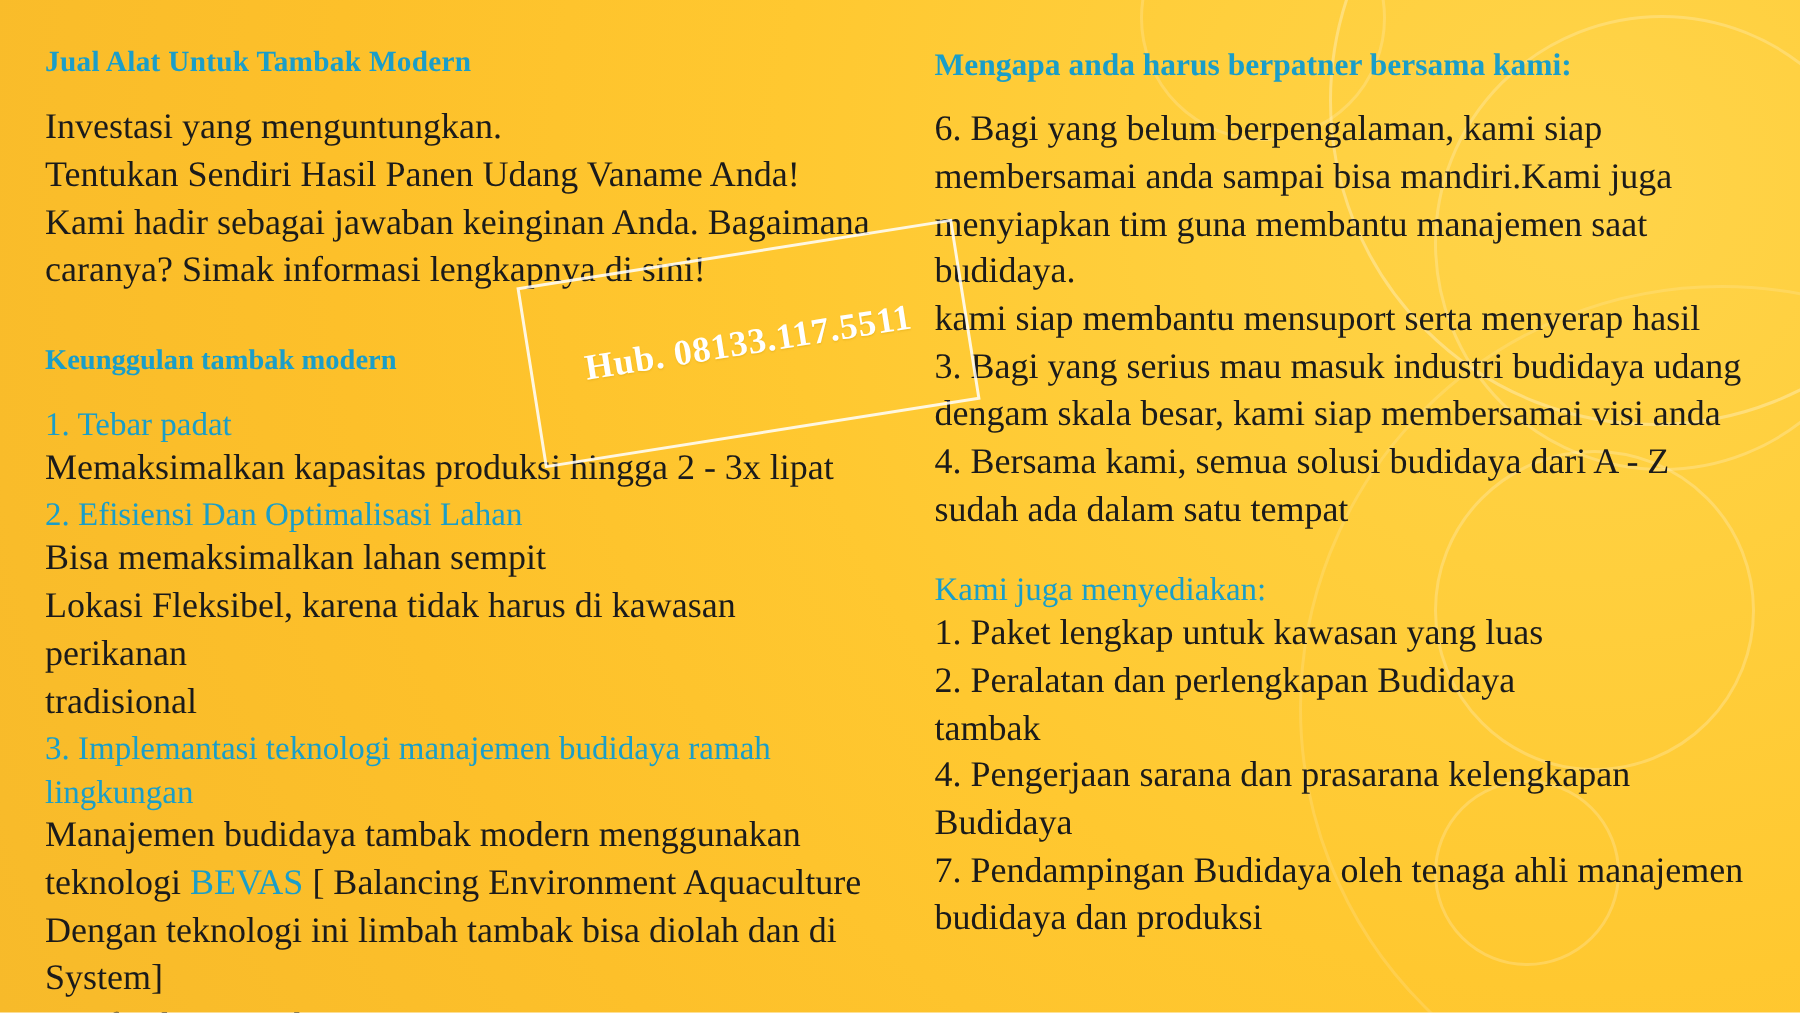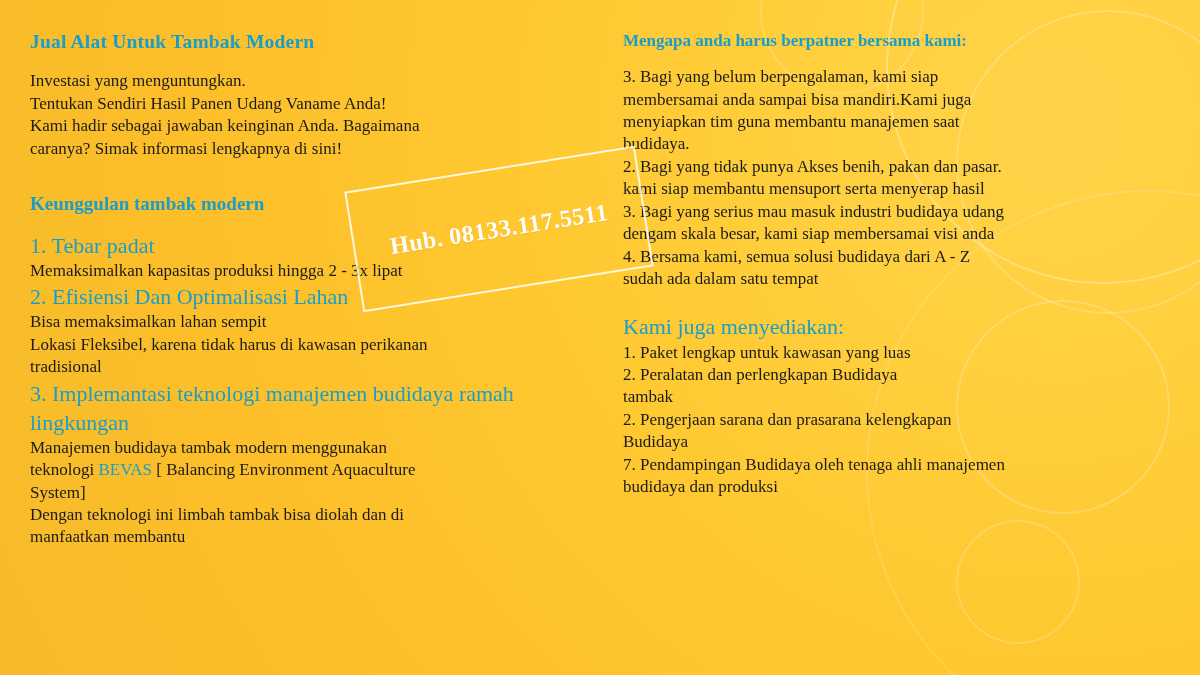--- a/index.html
+++ b/index.html
@@ -58,33 +58,33 @@
   }
   .subheading {
     color: #1a9ec9;
     font-size: 19px;
     font-weight: bold;
     line-height: 1.3;
     margin: 0 0 14px 0;
   }
   .accent-head {
     color: #1a9ec9;
-    font-size: 17px;
+    font-size: 21px;
     line-height: 1.3;
     margin: 0 0 14px 0;
   }
   .accent-line {
     color: #1a9ec9;
     font-size: 22px;
     line-height: 1.32;
     margin: 0;
   }
   .body-line {
     color: #1b1b1b;
-    font-size: 17px;
+    font-size: 24px;
     line-height: 1.32;
     margin: 0;
   }
   .para {
     margin: 0 0 18px 0;
   }
   .para.tight { margin-bottom: 0; }
   .spacer-sm { height: 14px; }
   .spacer-md { height: 22px; }
 
@@ -157,53 +157,52 @@
         <div class="body-line">tradisional</div>
       </div>
 
       <div class="para tight">
         <div class="accent-line">3. Implemantasi teknologi manajemen budidaya ramah</div>
         <div class="accent-line">lingkungan</div>
         <div class="body-line">Manajemen budidaya tambak modern menggunakan</div>
         <div class="body-line">
           <span>teknologi </span><span class="inline-accent">BEVAS</span><span> [ Balancing Environment Aquaculture</span>
         </div>
+        <div class="body-line">Dengan teknologi ini limbah tambak bisa diolah dan di</div>
         <div class="body-line">System]</div>
-        <div class="body-line">Dengan teknologi ini limbah tambak bisa diolah dan di</div>
         <div class="body-line">manfaatkan membantu</div>
       </div>
 
     </div>
 
     <div class="col right">
 
       <h2 class="accent-head">Mengapa anda harus berpatner bersama kami:</h2>
 
       <div class="para tight">
-        <div class="body-line">3. Bagi yang belum berpengalaman, kami siap</div>
+        <div class="body-line">6. Bagi yang belum berpengalaman, kami siap</div>
         <div class="body-line">membersamai anda sampai bisa mandiri.Kami juga</div>
         <div class="body-line">menyiapkan tim guna membantu manajemen saat</div>
         <div class="body-line">budidaya.</div>
-        <div class="body-line">2. Bagi yang tidak punya Akses benih, pakan dan pasar.</div>
         <div class="body-line">kami siap membantu mensuport serta menyerap hasil</div>
         <div class="body-line">3. Bagi yang serius mau masuk industri budidaya udang</div>
         <div class="body-line">dengam skala besar, kami siap membersamai visi anda</div>
         <div class="body-line">4. Bersama kami, semua solusi budidaya dari A - Z</div>
         <div class="body-line">sudah ada dalam satu tempat</div>
       </div>
 
       <div class="spacer-md"></div>
 
       <div class="accent-line">Kami juga menyediakan:</div>
 
       <div class="para tight">
         <div class="body-line">1. Paket lengkap untuk kawasan yang luas</div>
         <div class="body-line">2. Peralatan dan perlengkapan Budidaya</div>
         <div class="body-line">tambak</div>
-        <div class="body-line">2. Pengerjaan sarana dan prasarana kelengkapan</div>
+        <div class="body-line">4. Pengerjaan sarana dan prasarana kelengkapan</div>
         <div class="body-line">Budidaya</div>
         <div class="body-line">7. Pendampingan Budidaya oleh tenaga ahli manajemen</div>
         <div class="body-line">budidaya dan produksi</div>
       </div>
 
     </div>
 
   </div>
 
   <div class="stamp">

